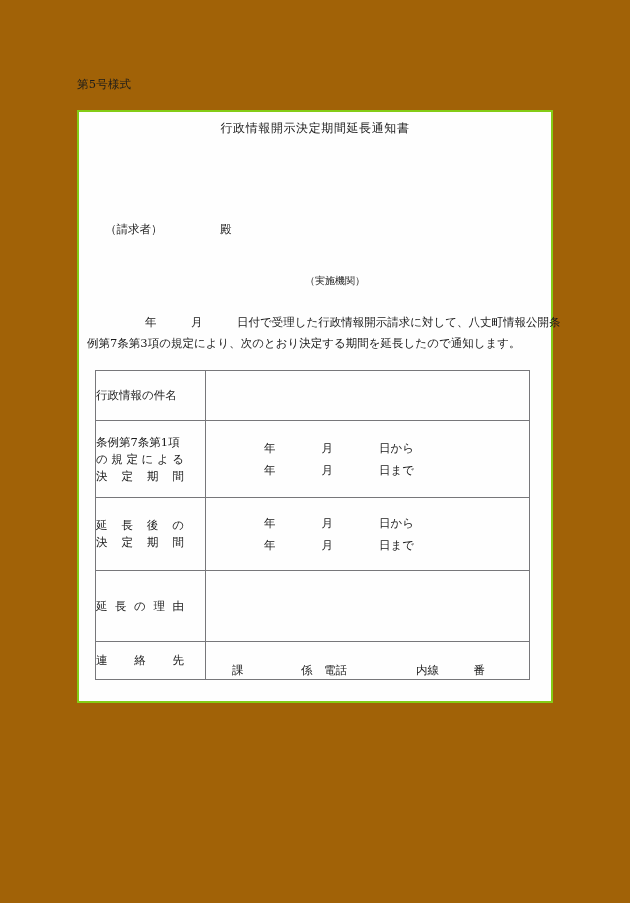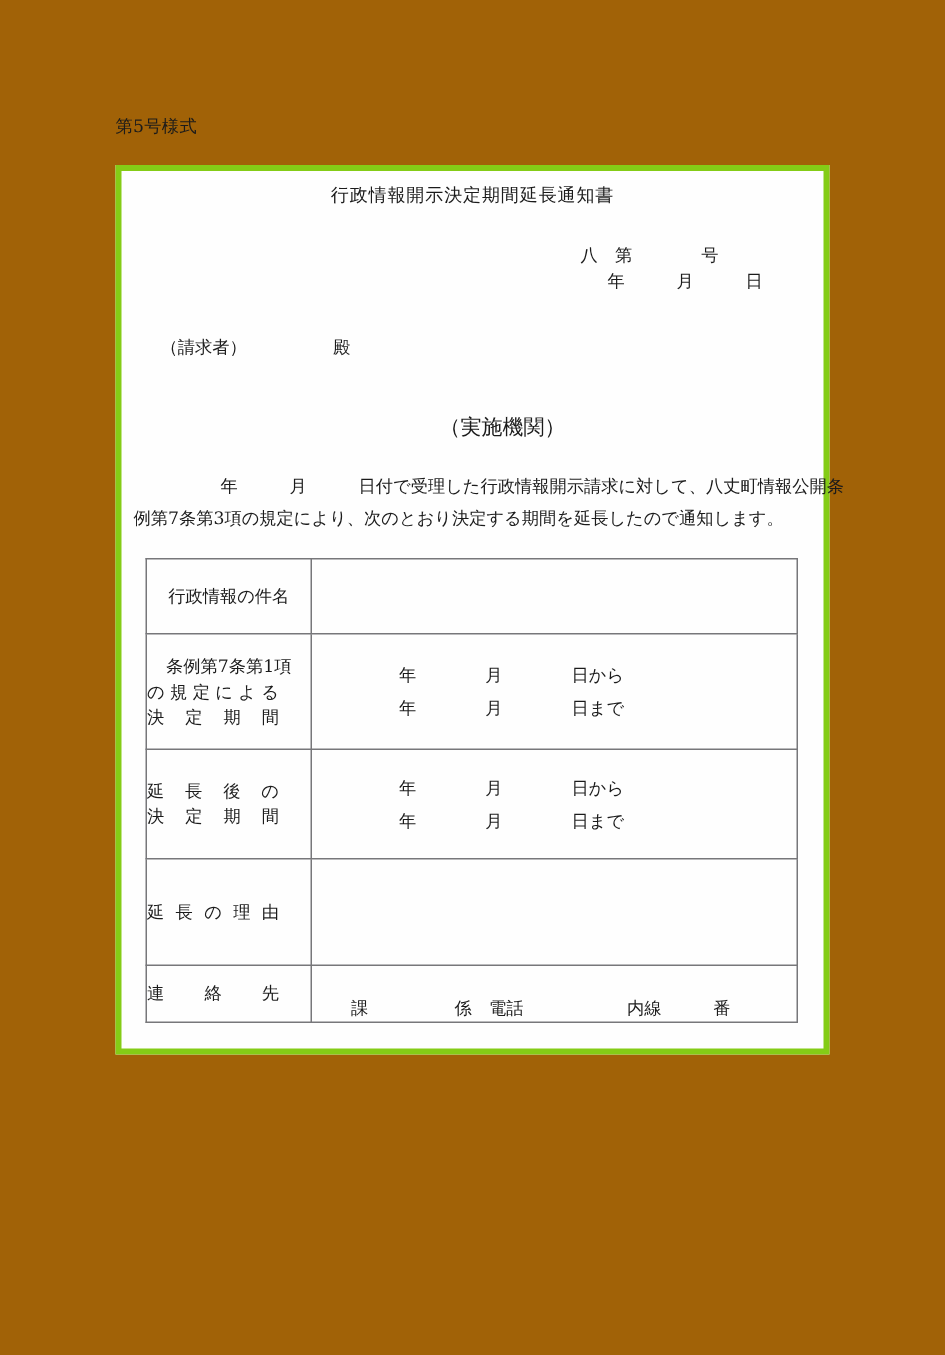--- a/index.html
+++ b/index.html
@@ -32,21 +32,21 @@
     white-space: nowrap;
   }
 
   
   .frame {
     position: absolute;
     left: 77px;
     top: 110px;
     width: 476px;
     height: 593px;
-    border: 4px solid #84cc16;
+    border: 2px solid #84cc16;
     box-sizing: border-box;
     background: #fefefe;
   }
 
   .frame-inner {
     position: absolute;
     inset: 0;
   }
 
   
@@ -84,21 +84,21 @@
   }
 
   
   .issuer {
     position: absolute;
     left: 0;
     right: 0;
     top: 162px;
     text-align: center;
     padding-left: 40px;
-    font-size: 14px;
+    font-size: 10px;
     white-space: pre;
   }
 
   
   .body-text {
     position: absolute;
     left: 8px;
     right: 24px;
     top: 200px;
     font-size: 11.5px;
@@ -130,21 +130,20 @@
     padding: 0 10px;
     text-align: left;
   }
   .label-stack {
     display: block;
   }
   .label-stack .ln {
     display: block;
     line-height: 17px;
     white-space: pre;
-    text-align: center;
   }
   
   .spread {
     display: block;
     text-align: justify;
     text-align-last: justify;
     width: 88px;
     line-height: 17px;
   }
 
@@ -175,24 +174,20 @@
 
 <div class="page">
 
   <div class="form-number">第5号様式</div>
 
   <div class="frame">
     <div class="frame-inner">
 
       <div class="doc-title">行政情報開示決定期間延長通知書</div>
 
-      <div class="ref-block">
-        <span class="ref-line ref-line-1">八　第　　　　号</span>
-        <span class="ref-line ref-line-2">年　　　月　　　日</span>
-      </div>
 
       <div class="addressee">（請求者）　　　　　殿</div>
 
       <div class="issuer">（実施機関）</div>
 
       <div class="body-text">
         <span class="body-line body-line-1">年　　　月　　　日付で受理した行政情報開示請求に対して、八丈町情報公開条</span>
         <span class="body-line body-line-2">例第7条第3項の規定により、次のとおり決定する期間を延長したので通知します。</span>
       </div>
 

